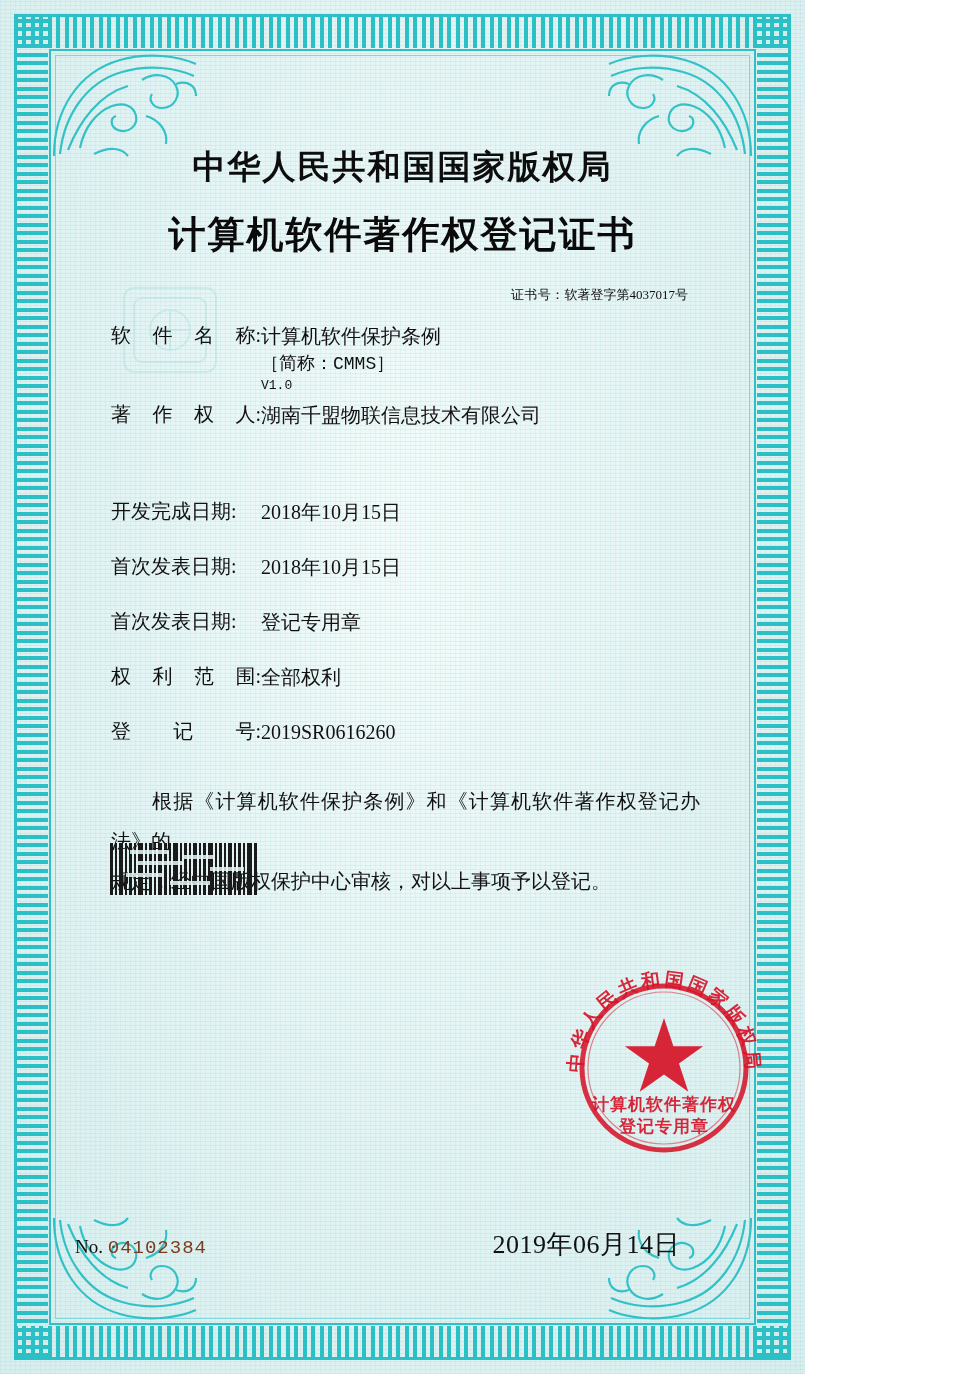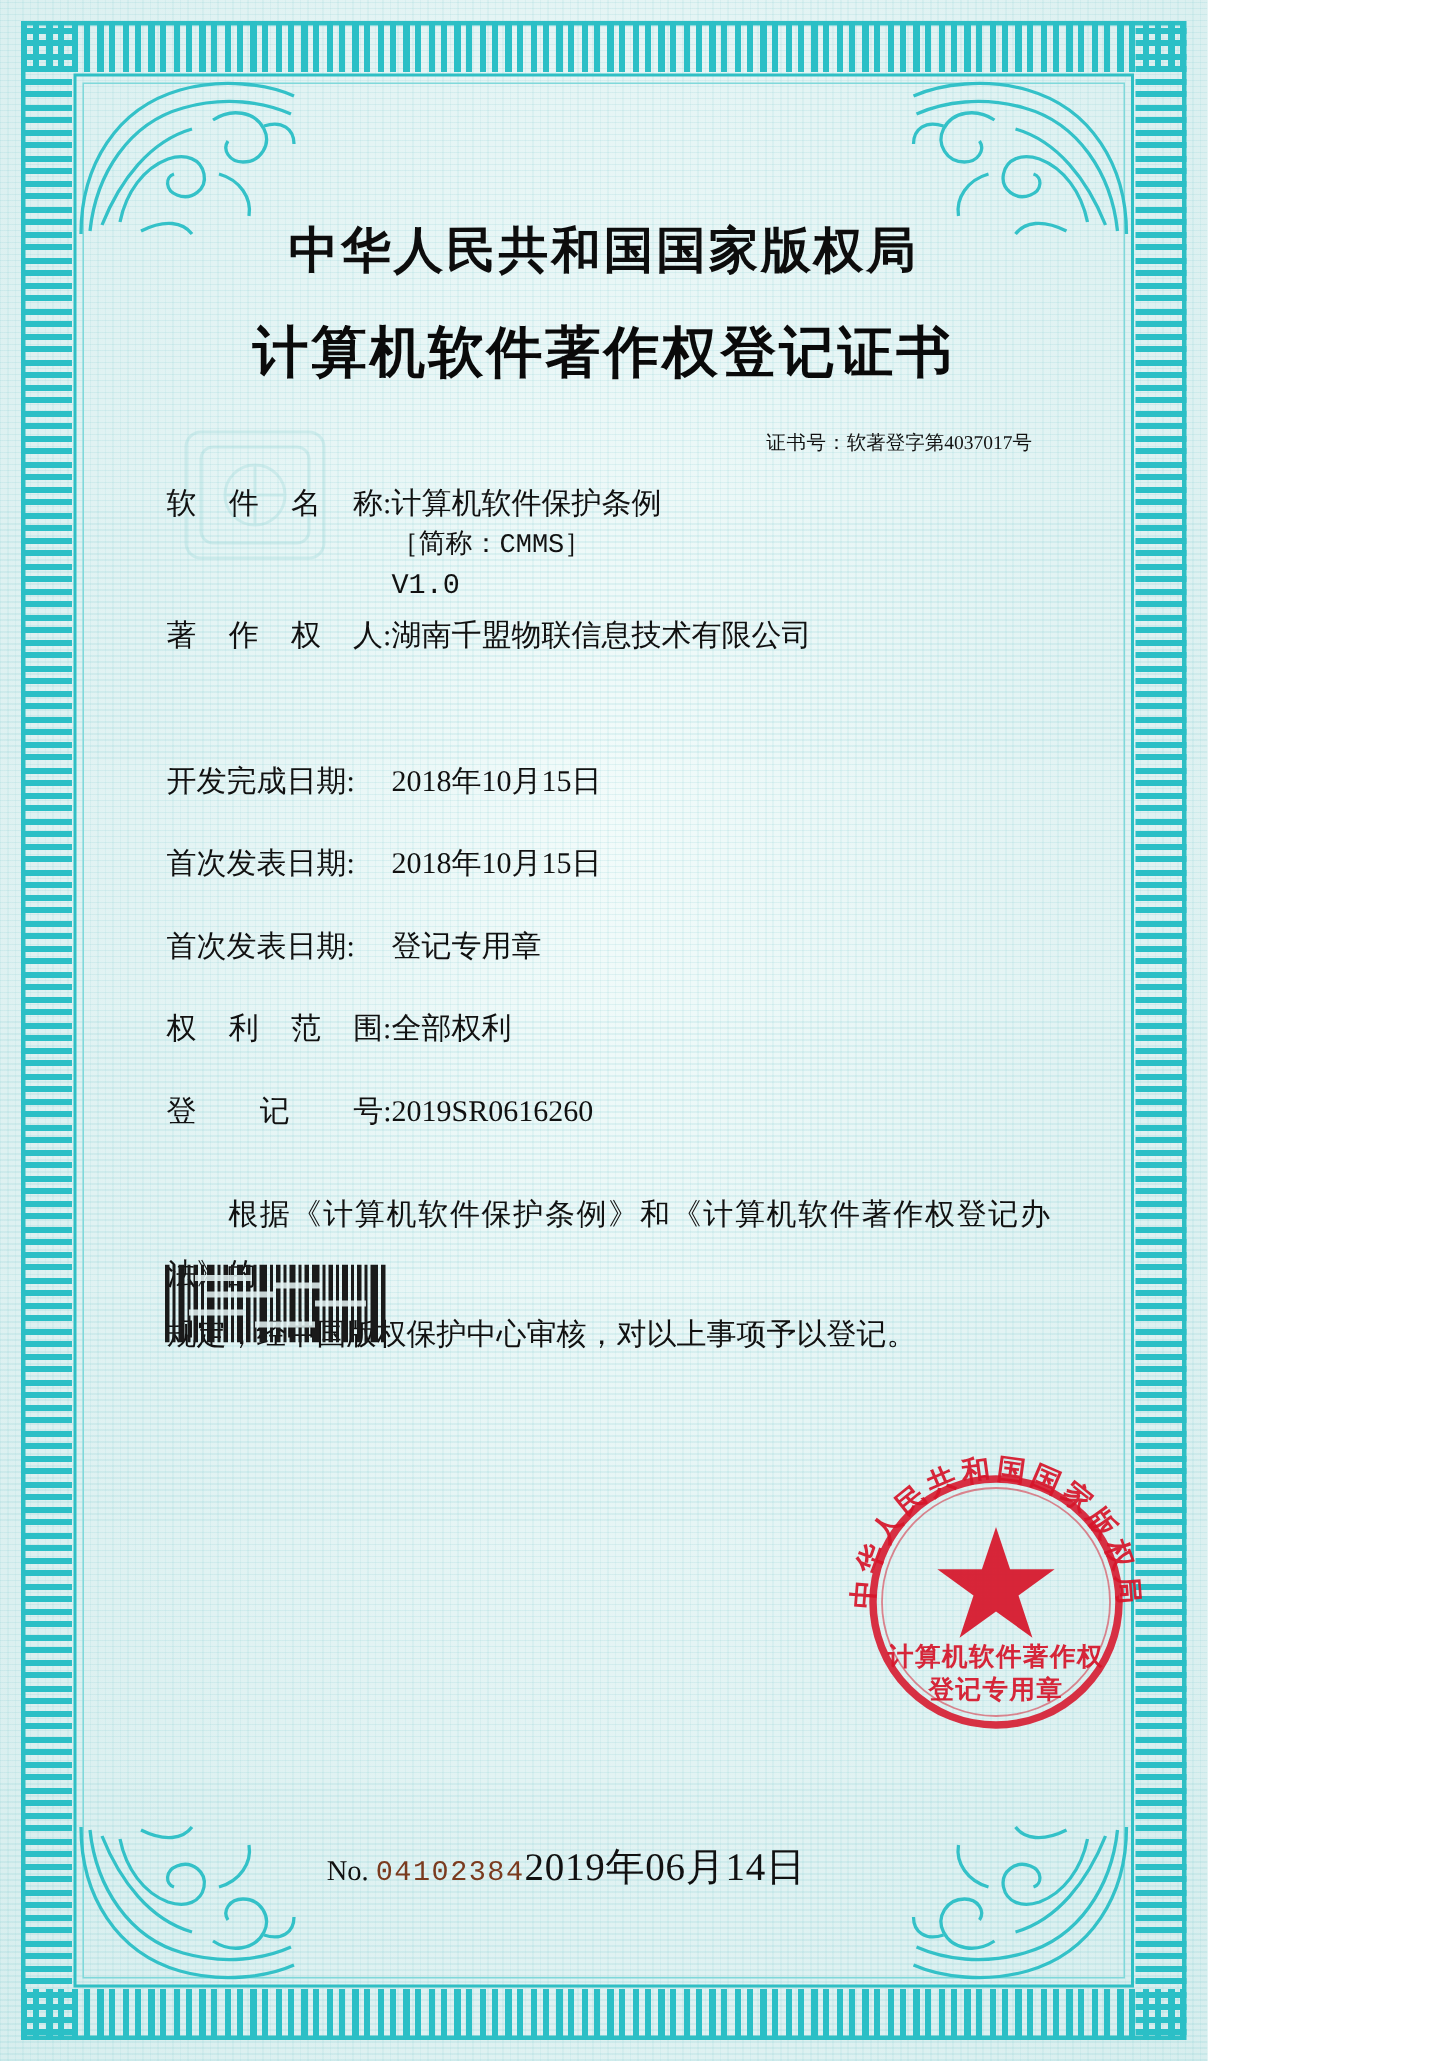--- a/index.html
+++ b/index.html
@@ -188,21 +188,21 @@
   }
   .field-value .sub {
     display: block;
     font-family: "Liberation Mono", monospace;
     font-size: 18px;
     letter-spacing: 0px;
   }
   .field-value .ver {
     display: block;
     font-family: "Liberation Mono", monospace;
-    font-size: 19px;
+    font-size: 13px;
   }
   .gap-block { height: 42px; }
   .field-row.spaced { margin-bottom: 26px; }
 
   .paragraph {
     margin-top: 34px;
     margin-left: 36px;
     margin-right: 30px;
     font-size: 20px;
     line-height: 2.0;
@@ -229,21 +229,21 @@
     height: 216px;
     pointer-events: none;
   }
 
   .footer {
     position: absolute;
     left: 75px;
     right: 75px;
     bottom: 112px;
     display: flex;
-    justify-content: center;
+    justify-content: space-between;
     align-items: baseline;
   }
   .serial {
     font-size: 19px;
     color: #111;
   }
   .serial .sn {
     font-family: "Liberation Mono", monospace;
     color: #7a3b1f;
     letter-spacing: 1px;

